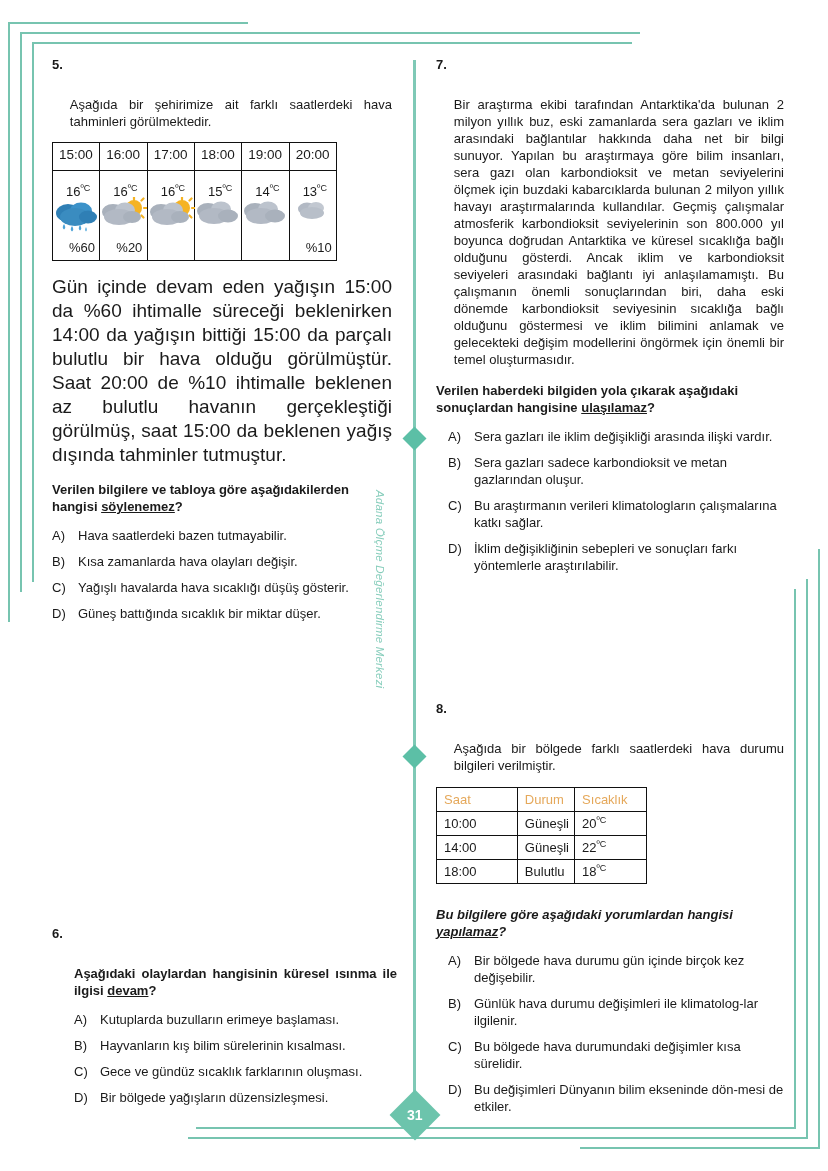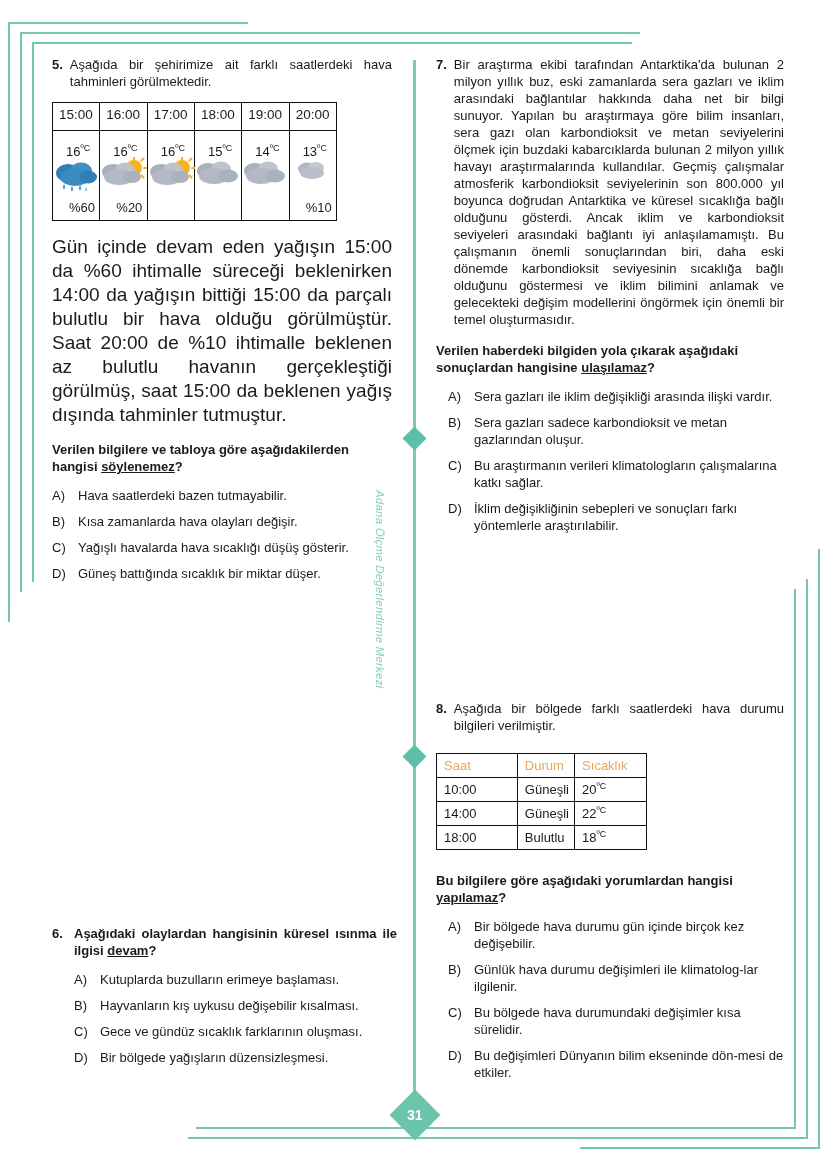--- a/index.html
+++ b/index.html
@@ -71,20 +71,21 @@
   .q { position:relative; }
   .q-head { display:flex; align-items:flex-start; }
   .q-num {
     font-weight:bold; font-size:13px; line-height:17px;
     flex: 0 0 auto; padding-right:7px;
   }
   .q-num.wide { min-width:22px; }
   .q-stem {
     font-size:13px; line-height:17px; text-align:justify;
     flex:1 1 auto;
+    margin-top:40px;
   }
   .q-stem.bold { font-weight:bold; }
 
   .prompt {
     font-weight:bold; font-size:13px; line-height:17px;
     margin-top:14px; text-align:left;
   }
   .prompt u { text-decoration:underline; }
 
   .opts { margin-top:12px; }
@@ -107,21 +108,21 @@
     height:28px; font-size:13.5px; padding:4px 0 0 6px;
   }
   .wtable .brow td { height:90px; position:relative; }
   .wtemp { font-size:13px; padding:4px 0 0 5px; }
   .wtemp sup { font-size:9px; vertical-align:super; }
   .wpct { position:absolute; left:16px; bottom:5px; font-size:13px; }
   .wicon { position:absolute; left:50%; top:26px; transform:translateX(-50%); }
 
   
   .dtable {
-    margin-top:19px; border-collapse:collapse; table-layout:fixed;
+    margin-top:13px; border-collapse:collapse; table-layout:fixed;
     width:211px; border:1.2px solid #111;padding-left:31px;
   }
   .dtable td { border:1.2px solid #111; height:24px; font-size:13px; padding:2px 0 2px 7px; }
   .dtable td:nth-child(1){ width:72px; }
   .dtable td:nth-child(2){ width:51px; }
   .dtable td:nth-child(3){ width:64px; }
   .dtable .hdr td { color:#e5a85a; }
   .dtable sup { font-size:9px; vertical-align:super; }
 
   .q6-block { position:absolute; left:52px; top:925px; width:345px; }
@@ -294,21 +295,21 @@
       <span>Aşağıdaki olaylardan hangisinin küresel ısınma ile ilgisi </span><u>devam</u><span>?</span>
     </div>
   </div>
   <div class="opts" style="margin-left:22px;">
     <div class="opt">
       <div class="opt-let">A)</div>
       <div class="opt-txt">Kutuplarda buzulların erimeye başlaması.</div>
     </div>
     <div class="opt">
       <div class="opt-let">B)</div>
-      <div class="opt-txt">Hayvanların kış uykusu değişebilir kısalması.</div>
+      <div class="opt-txt">Hayvanların kış bilim sürelerinin kısalması.</div>
     </div>
     <div class="opt">
       <div class="opt-let">C)</div>
       <div class="opt-txt">Gece ve gündüz sıcaklık farklarının oluşması.</div>
     </div>
     <div class="opt">
       <div class="opt-let">D)</div>
       <div class="opt-txt">Bir bölgede yağışların düzensizleşmesi.</div>
     </div>
   </div>
@@ -368,21 +369,21 @@
       <td><span>22</span><sup>ºC</sup></td>
     </tr>
     <tr>
       <td>18:00</td>
       <td>Bulutlu</td>
       <td><span>18</span><sup>ºC</sup></td>
     </tr>
   </tbody>
     </table>
 
-  <div class="prompt" style="margin-top:22px;">
+  <div class="prompt" style="margin-top:22px;font-style:italic;">
     <span>Bu bilgilere göre aşağıdaki yorumlardan hangisi </span><u>yapılamaz</u><span>?</span>
   </div>
 
   <div class="opts" style="margin-left:12px;">
     <div class="opt">
       <div class="opt-let">A)</div>
       <div class="opt-txt">Bir bölgede hava durumu gün içinde birçok kez değişebilir.</div>
     </div>
     <div class="opt">
       <div class="opt-let">B)</div>

